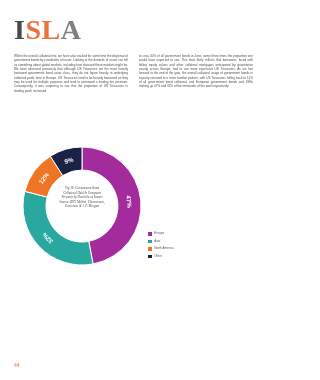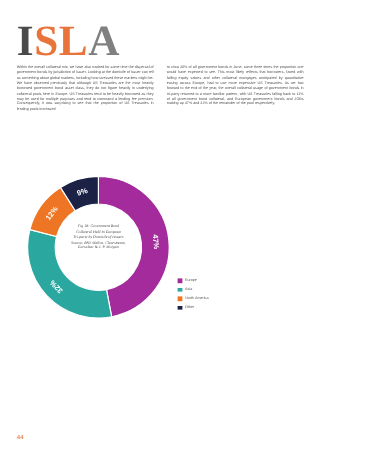--- a/index.html
+++ b/index.html
@@ -21,21 +21,21 @@
     inset: 0;
     background: #ffffff;
   }
 
   
   .logo {
     position: absolute;
     left: 14px;
     top: 16px;
     font-family: "Liberation Serif", serif;
-    font-size: 36px;
+    font-size: 28px;
     font-weight: 700;
     letter-spacing: 0.5px;
     line-height: 1;
     white-space: nowrap;
   }
   .logo .l-i { color: #4a4a4a; }
   .logo .l-s { color: #e8743b; }
   .logo .l-l { color: #e8743b; }
   .logo .l-a { color: #808080; }
 

